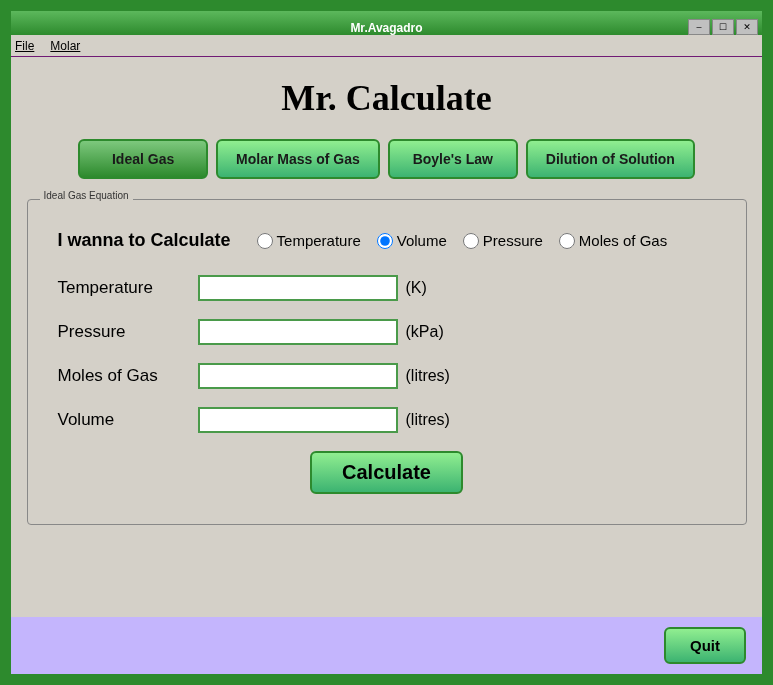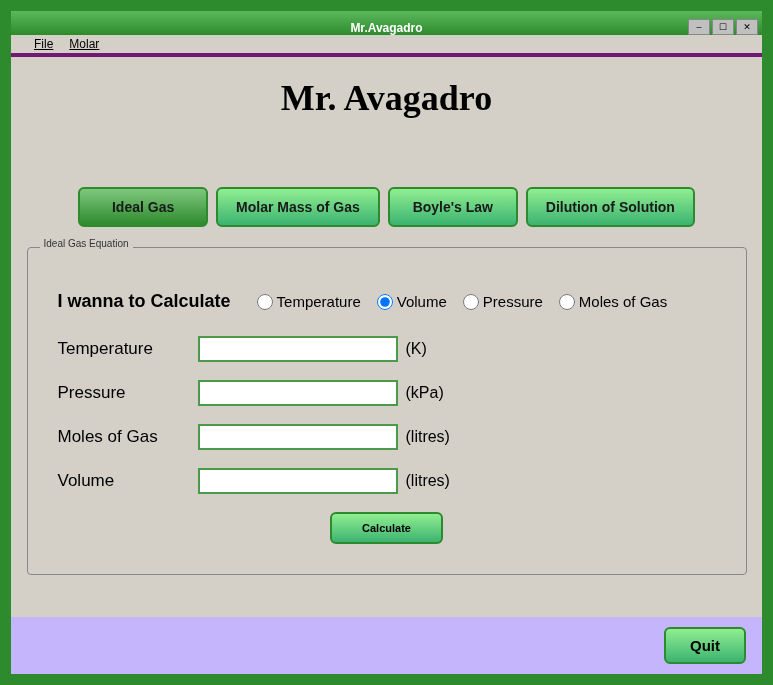--- a/index.html
+++ b/index.html
@@ -48,23 +48,23 @@
       justify-content: center;
       cursor: pointer;
     }
 
     
     .menu-bar {
       background: #d4d0c8;
       height: 22px;
       display: flex;
       align-items: center;
-      padding: 0 19px;
+      padding: 0 0;
       gap: 8px;
-      border-bottom: 4px solid #701a75;
+      border-bottom: 1px solid #701a75;
     }
 
     .menu-item {
       font-size: 12px;
       color: black;
       cursor: pointer;
       padding: 2px 4px;
       text-decoration: underline;
     }
 
@@ -99,21 +99,20 @@
       background: linear-gradient(to bottom, #90ee90, #3cb371);
       border: 2px solid #2d8a2d;
       border-radius: 6px;
       padding: 10px 18px;
       font-size: 14px;
       font-weight: bold;
       color: #1a1a1a;
       cursor: pointer;
       min-width: 130px;
       text-align: center;
-      margin-top: 48px;
     }
 
     .nav-btn.active {
       background: linear-gradient(to bottom, #7dc87d, #2d8a2d);
     }
 
     
     .group-box {
       border: 1px solid #888;
       border-radius: 4px;
@@ -132,21 +131,21 @@
       font-size: 10px;
       color: #333;
     }
 
     
     .radio-row {
       display: flex;
       align-items: center;
       gap: 16px;
       margin-bottom: 24px;
-      margin-top: 23px;
+      margin-top: 10px;
     }
 
     .radio-label-main {
       font-size: 18px;
       font-weight: bold;
       margin-right: 10px;
       white-space: nowrap;
     }
 
     .radio-option {
@@ -195,21 +194,21 @@
       display: flex;
       justify-content: center;
       margin-top: 10px;
     }
 
     .calc-btn {
       background: linear-gradient(to bottom, #90ee90, #3cb371);
       border: 2px solid #2d8a2d;
       border-radius: 6px;
       padding: 8px 30px;
-      font-size: 11px;
+      font-size: 20px;
       font-weight: bold;
       cursor: pointer;
     }
 
     
     .footer {
       display: flex;
       justify-content: flex-end;
       padding: 10px 16px;
       background: #c4b5fd;
@@ -246,21 +245,21 @@
       <div class="title-btn">✕</div>
     </div>
   </div>
 
   <div class="menu-bar">
     <span class="menu-item">File</span>
     <span class="menu-item">Molar</span>
   </div>
 
   <div class="main-content">
-    <div class="app-title">Mr. Avagadro</div>
+    <div class="app-title">Mr. Calculate</div>
 
     <div class="button-row">
       <button class="nav-btn active">Ideal Gas</button>
       <button class="nav-btn">Molar Mass of Gas</button>
       <button class="nav-btn">Boyle's Law</button>
       <button class="nav-btn">Dilution of Solution</button>
     </div>
 
     <div class="group-box">
       <span class="group-box-legend">Ideal Gas Equation</span>

